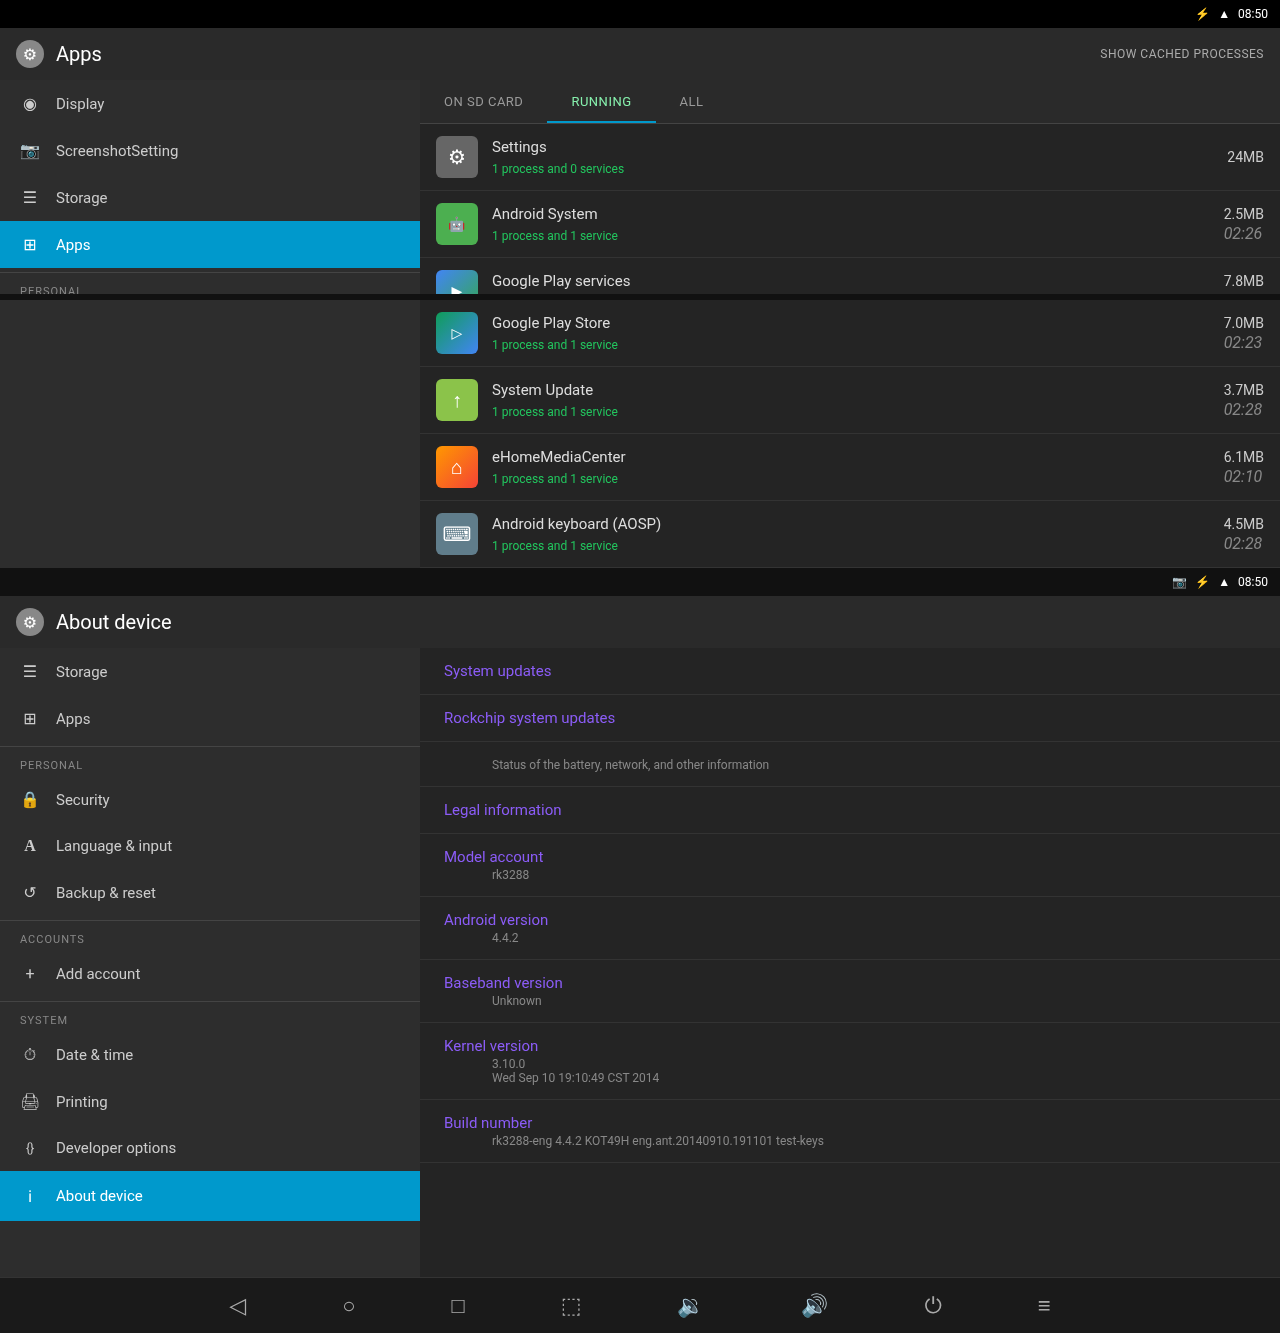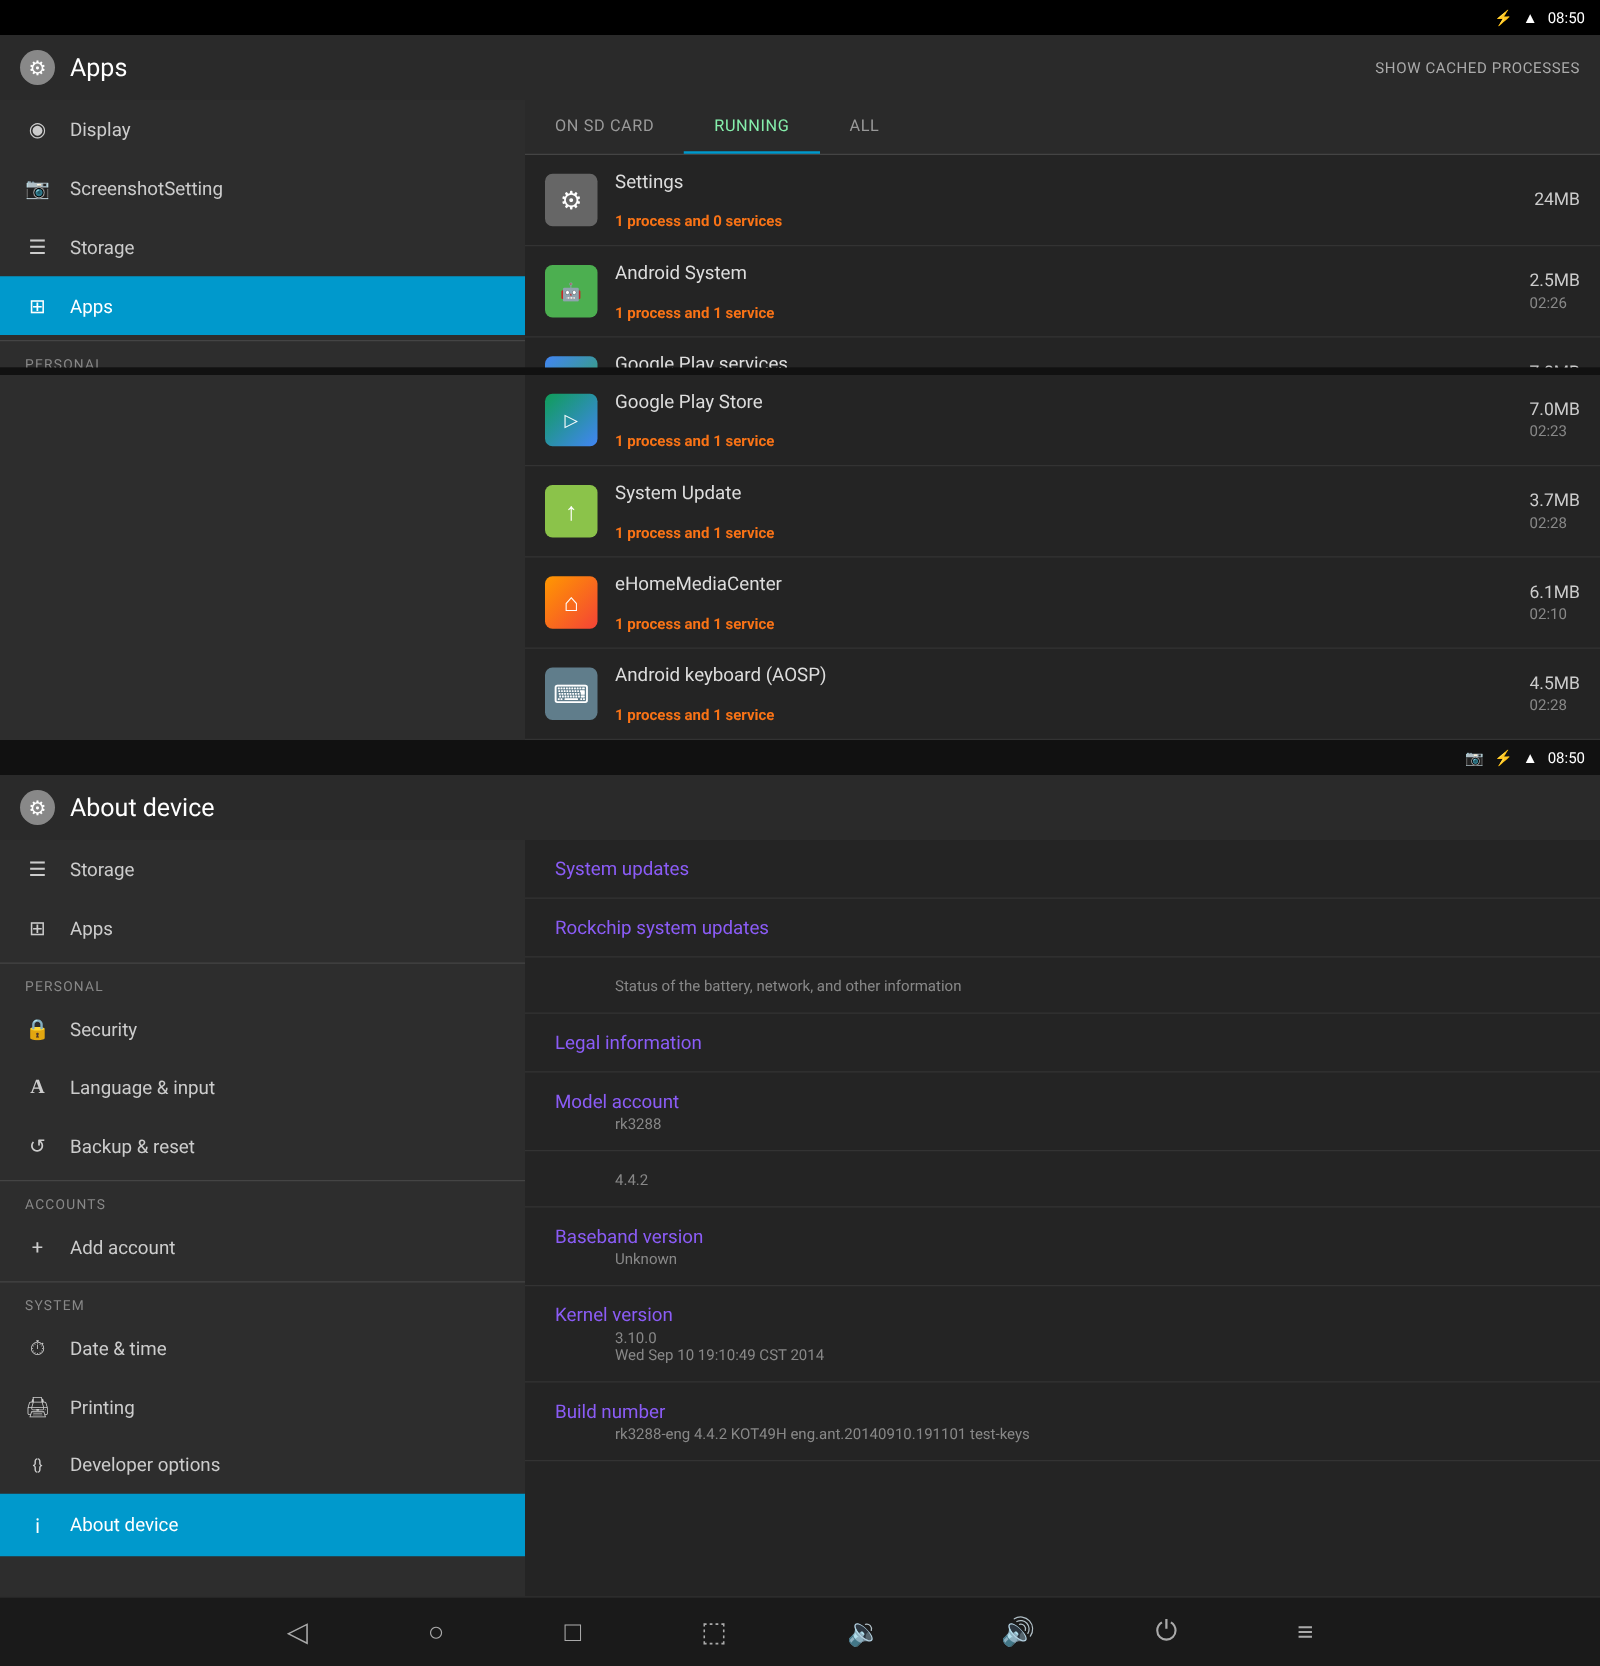--- a/index.html
+++ b/index.html
@@ -92,24 +92,24 @@
       border-radius: 6px;
       background: #555;
       display: flex;
       align-items: center;
       justify-content: center;
       font-size: 20px;
       flex-shrink: 0;
     }
     .app-info { flex: 1; }
     .app-name { font-size: 15px; color: #ddd; }
-    .app-sub { font-size: 12px; color: #f97316; margin-top: 16px; font-weight: bold; }
+    .app-sub { font-size: 12px; color: #22c55e; margin-top: 6px; }
     .app-stats { text-align: left; }
     .app-size { font-size: 14px; color: #ccc; }
-    .app-time { font-size: 12px; color: #888; margin-top: 2px; }
+    .app-time { font-size: 16px; color: #888; margin-top: 2px; font-style: italic; }
     .bottom-status-bar {
       background: #000;
       height: 28px;
       display: flex;
       align-items: center;
       justify-content: flex-end;
       padding: 0 12px;
       gap: 8px;
     }
     .about-item {
@@ -408,20 +408,21 @@
           <div class="about-item-sub">Status of the battery, network, and other information</div>
         </div>
         <div class="about-item">
           <div class="about-item-title">Legal information</div>
         </div>
         <div class="about-item">
           <div class="about-item-title">Model account</div>
           <div class="about-item-sub">rk3288</div>
         </div>
         <div class="about-item">
+          <div class="about-item-title">Android version</div>
           <div class="about-item-sub">4.4.2</div>
         </div>
         <div class="about-item">
           <div class="about-item-title">Baseband version</div>
           <div class="about-item-sub">Unknown</div>
         </div>
         <div class="about-item">
           <div class="about-item-title">Kernel version</div>
           <div class="about-item-sub">3.10.0<br>Wed Sep 10 19:10:49 CST 2014</div>
         </div>

